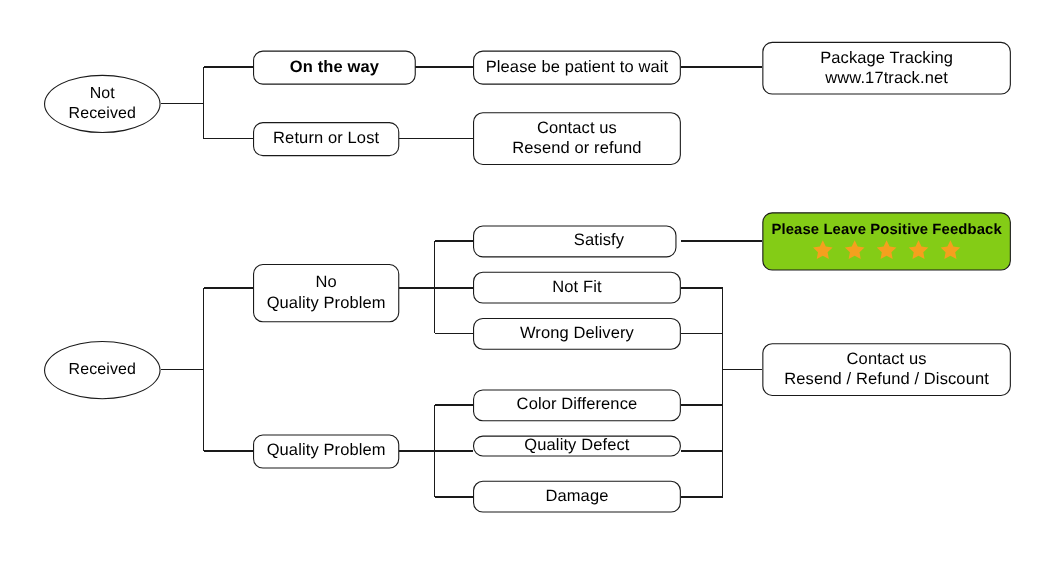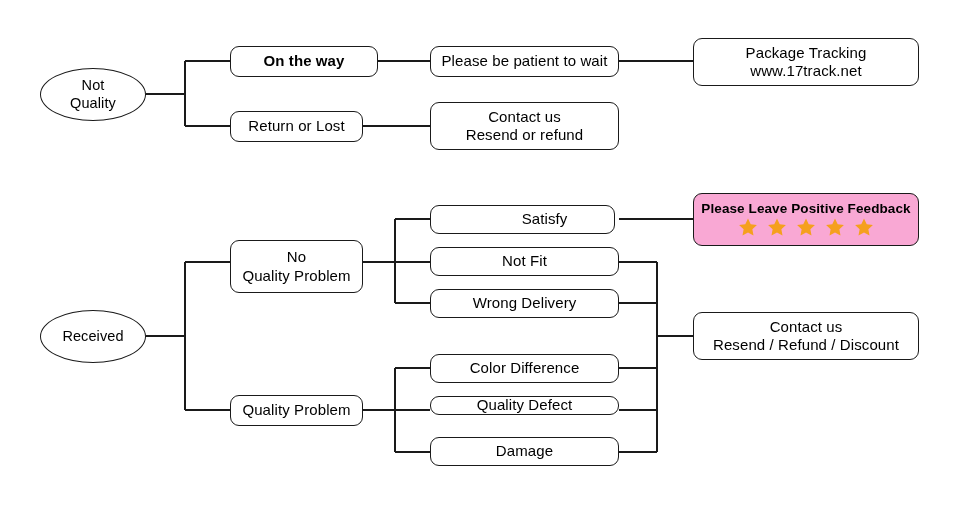--- a/index.html
+++ b/index.html
@@ -50,21 +50,21 @@
     font-size: 14.5px;
   }
   .node .label {
     display: block;
     white-space: pre-line;
     padding: 0 6px;
   }
   .feedback {
     position: absolute;
     box-sizing: border-box;
-    background: #f9a8d4;
+    background: #84cc16;
     border: 1px solid #1a1a1a;
     border-radius: 9px;
     display: flex;
     flex-direction: column;
     align-items: center;
     justify-content: center;
     z-index: 2;
   }
   .feedback-text {
     font-size: 13.5px;
@@ -126,21 +126,21 @@
       <path d="M619,368 L657,368"></path>
       <path d="M619,410 L657,410"></path>
       <path d="M619,452 L657,452"></path>
       <path d="M657,262 L657,452"></path>
       <path d="M657,336 L693,336"></path>
     </g>
   </svg>
 
   <div class="node ellipse" style="left:40px; top:68px; width:106px; height:53px;">
     <span class="label">Not
-Quality</span>
+Received</span>
   </div>
 
   <div class="node rbox" style="left:230px; top:46px; width:148px; height:31px;font-weight:bold;">
     <span class="label">On the way</span>
   </div>
 
   <div class="node rbox" style="left:230px; top:111px; width:133px; height:31px;">
     <span class="label">Return or Lost</span>
   </div>
 

